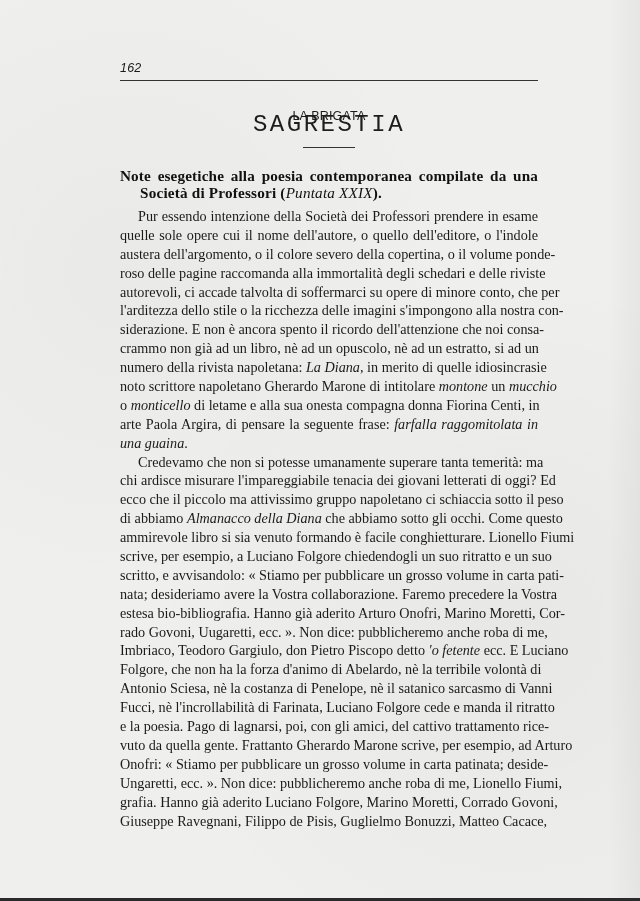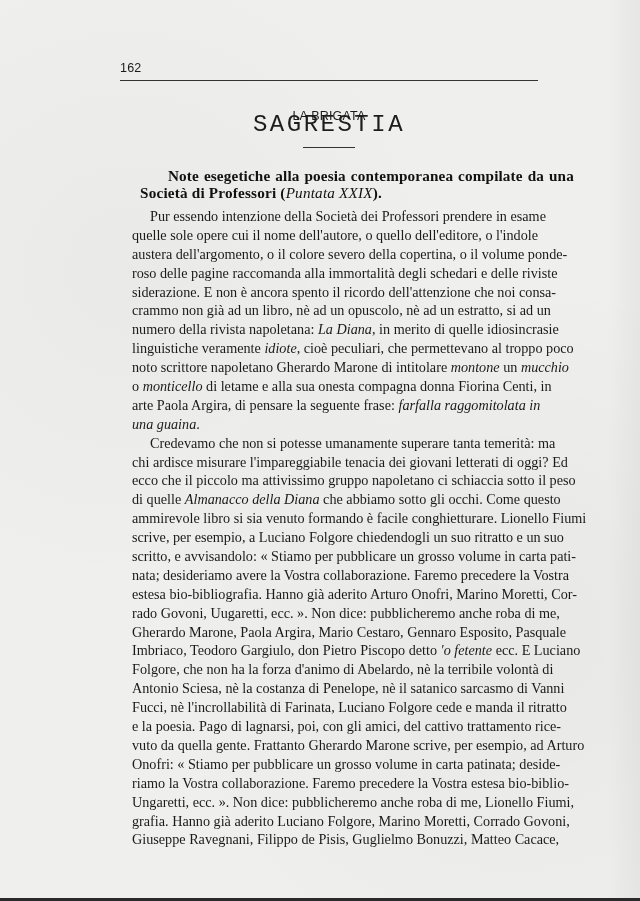--- a/index.html
+++ b/index.html
@@ -35,20 +35,21 @@
       width: 418px;
       height: 18px;
       font-family: "Liberation Sans", "DejaVu Sans", sans-serif;
       font-size: 12.5px;
       letter-spacing: 0.2px;
     }
     .page-number {
       position: absolute;
       left: 0;
       top: 0;
+      font-style: italic;
     }
     .journal-title {
       position: absolute;
       left: 0;
       width: 418px;
       top: 0;
       text-align: center;
       margin-top: 48px;
     }
     .head-rule {
@@ -90,21 +91,20 @@
       line-height: 17px;
       color: #111;
     }
     .subtitle .l1 {
       display: block;
       text-align: justify;
       text-align-last: justify;
       white-space: nowrap;
       letter-spacing: 0.15px;
       word-spacing: 1px;
-      margin-left: 48px;
     }
     .subtitle .l2 {
       display: block;
       padding-left: 20px;
       white-space: nowrap;
       letter-spacing: 0.2px;
       font-family: Liberation Serif, serif;
     }
     .subtitle .it {
       font-style: italic;
@@ -119,21 +119,20 @@
       font-size: 14.2px;
       line-height: 18.9px;
       color: #1a1a1a;
     }
     .line {
       display: block;
       white-space: nowrap;
       text-align: justify;
       text-align-last: justify;
       height: 18.9px;
-      margin-left: 12px;
     }
     .line.indent {
       padding-left: 18px;
     }
     .line.last {
       text-align-last: left;
     }
     .it { font-style: italic; }
   </style>
 </head>
@@ -154,49 +153,48 @@
     <span class="l1">Note esegetiche alla poesia contemporanea compilate da una</span>
     <span class="l2"><span>Società di Professori (</span><span class="it">Puntata XXIX</span><span>).</span></span>
   </div>
 
   <div class="body" id="body">
       <div>
         <span class="line indent"><span>Pur essendo intenzione della Società dei Professori prendere in esame</span></span>
         <span class="line"><span>quelle sole opere cui il nome dell'autore, o quello dell'editore, o l'indole</span></span>
         <span class="line"><span>austera dell'argomento, o il colore severo della copertina, o il volume ponde-</span></span>
         <span class="line"><span>roso delle pagine raccomanda alla immortalità degli schedari e delle riviste</span></span>
+        <span class="line"><span>autorevoli, ci accade talvolta di soffermarci su opere di minore conto, che per</span></span>
+        <span class="line"><span>l'arditezza dello stile o la ricchezza delle imagini s'impongono alla nostra con-</span></span>
         <span class="line"><span>siderazione. E non è ancora spento il ricordo dell'attenzione che noi consa-</span></span>
         <span class="line"><span>crammo non già ad un libro, nè ad un opuscolo, nè ad un estratto, si ad un</span></span>
         <span class="line"><span>numero della rivista napoletana: </span><span class="it">La Diana</span><span>, in merito di quelle idiosincrasie</span></span>
-        <span class="line"><span>linguistiche veramente </span><span class="it">idiote</span><span>, cioè peculiari, che permettevano al troppo poco</span></span>
         <span class="line"><span>noto scrittore napoletano Gherardo Marone di intitolare </span><span class="it">montone</span><span> un </span><span class="it">mucchio</span></span>
         <span class="line"><span>o </span><span class="it">monticello</span><span> di letame e alla sua onesta compagna donna Fiorina Centi, in</span></span>
         <span class="line"><span>arte Paola Argira, di pensare la seguente frase: </span><span class="it">farfalla raggomitolata in</span></span>
         <span class="line last"><span class="it">una guaina</span><span>.</span></span>
       </div>
       <div>
         <span class="line indent"><span>Credevamo che non si potesse umanamente superare tanta temerità: ma</span></span>
         <span class="line"><span>chi ardisce misurare l'impareggiabile tenacia dei giovani letterati di oggi? Ed</span></span>
         <span class="line"><span>ecco che il piccolo ma attivissimo gruppo napoletano ci schiaccia sotto il peso</span></span>
-        <span class="line"><span>di quelle </span><span class="it">Almanacco della Diana</span><span> che abbiamo sotto gli occhi. Come questo</span></span>
+        <span class="line"><span>di abbiamo </span><span class="it">Almanacco della Diana</span><span> che abbiamo sotto gli occhi. Come questo</span></span>
         <span class="line"><span>ammirevole libro si sia venuto formando è facile conghietturare. Lionello Fiumi</span></span>
         <span class="line"><span>scrive, per esempio, a Luciano Folgore chiedendogli un suo ritratto e un suo</span></span>
         <span class="line"><span>scritto, e avvisandolo: « Stiamo per pubblicare un grosso volume in carta pati-</span></span>
         <span class="line"><span>nata; desideriamo avere la Vostra collaborazione. Faremo precedere la Vostra</span></span>
         <span class="line"><span>estesa bio-bibliografia. Hanno già aderito Arturo Onofri, Marino Moretti, Cor-</span></span>
         <span class="line"><span>rado Govoni, Uugaretti, ecc. ». Non dice: pubblicheremo anche roba di me,</span></span>
-        <span class="line"><span>Gherardo Marone, Paola Argira, Mario Cestaro, Gennaro Esposito, Pasquale</span></span>
         <span class="line"><span>Imbriaco, Teodoro Gargiulo, don Pietro Piscopo detto </span><span class="it">'o fetente</span><span> ecc. E Luciano</span></span>
         <span class="line"><span>Folgore, che non ha la forza d'animo di Abelardo, nè la terribile volontà di</span></span>
         <span class="line"><span>Antonio Sciesa, nè la costanza di Penelope, nè il satanico sarcasmo di Vanni</span></span>
         <span class="line"><span>Fucci, nè l'incrollabilità di Farinata, Luciano Folgore cede e manda il ritratto</span></span>
         <span class="line"><span>e la poesia. Pago di lagnarsi, poi, con gli amici, del cattivo trattamento rice-</span></span>
         <span class="line"><span>vuto da quella gente. Frattanto Gherardo Marone scrive, per esempio, ad Arturo</span></span>
         <span class="line"><span>Onofri: « Stiamo per pubblicare un grosso volume in carta patinata; deside-</span></span>
-        <span class="line"><span>riamo la Vostra collaborazione. Faremo precedere la Vostra estesa bio-biblio-</span></span>
         <span class="line"><span>Ungaretti, ecc. ». Non dice: pubblicheremo anche roba di me, Lionello Fiumi,</span></span>
         <span class="line"><span>grafia. Hanno già aderito Luciano Folgore, Marino Moretti, Corrado Govoni,</span></span>
         <span class="line last"><span>Giuseppe Ravegnani, Filippo de Pisis, Guglielmo Bonuzzi, Matteo Cacace,</span></span>
       </div>
     </div>
 
   <div class="bottom-edge"></div>
 </div>
 
 </body></html>

